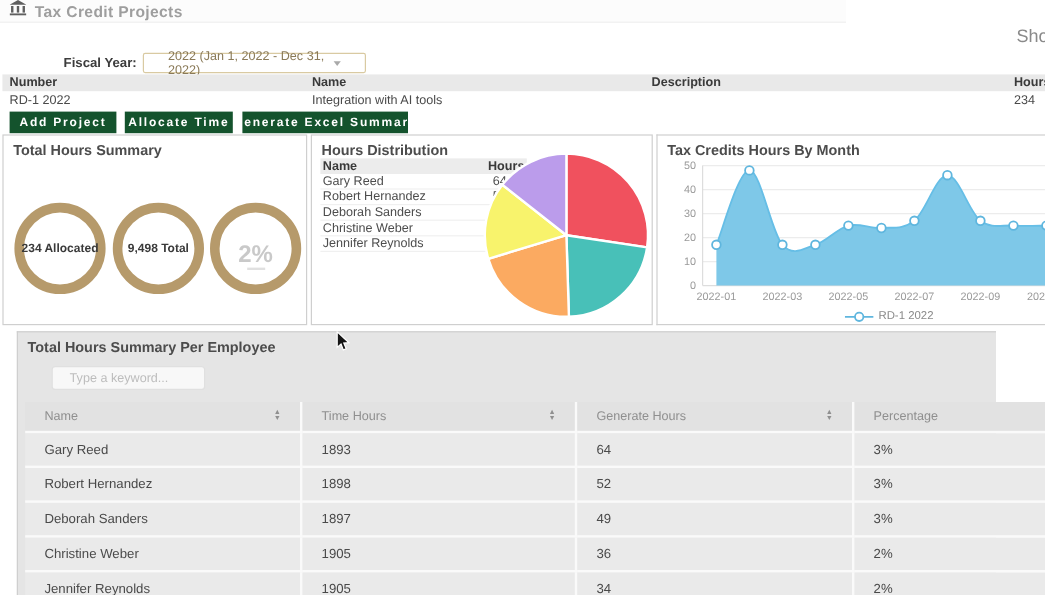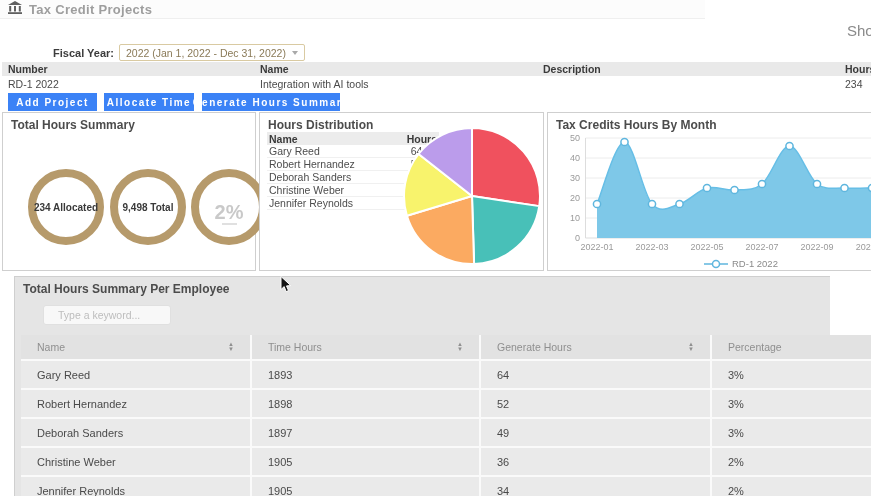--- a/index.html
+++ b/index.html
@@ -15,57 +15,57 @@
     display:flex; align-items:center; padding-left:8px;
   }
   .app-title { margin-left:7px; font-size:13px; font-weight:bold; color:#9e9e9e; letter-spacing:.3px; }
   .show-label { position:absolute; left:847px; top:22px; font-size:15px; color:#8a8a8a; white-space:nowrap; }
 
   
   .fiscal { position:absolute; left:8px; top:44px; display:flex; align-items:center;margin-left:45px; }
   .fiscal-label { font-size:11px; font-weight:bold; color:#3c3c3c; }
   .fiscal-select {
     margin-left:5px; width:186px; height:17px; background:#fff;
-    border:1px solid #d9caa2; border-radius:2px; padding:0 6px;
+    border:1px solid #d9caa2; border-radius:2px; padding:0 20px;
     display:flex; align-items:center; justify-content:space-between;
     font-size:10.5px; color:#8a7a58; cursor:pointer;
   }
   .chev { width:0; height:0; border-left:3px solid transparent; border-right:3px solid transparent; border-top:4px solid #a9a9a9; }
 
   
   .ptable-header {
     position:absolute; left:2px; top:62px; width:869px; height:14px;
     background:#e9e9e9; font-size:10.5px; font-weight:bold; color:#3a3a3a;
   }
   .ptable-row { position:absolute; left:2px; top:77px; width:869px; height:15px; font-size:10.5px; color:#4a4a4a; }
   .pc { position:absolute; top:1px; white-space:nowrap; }
   .pc-number { left:6px; } .pc-name { left:258px; } .pc-desc { left:541px; } .pc-hours { left:843px; }
 
   
   .btn {
-    position:absolute; top:93px; height:18px; background:#3b82f6; color:#fff;
+    position:absolute; top:93px; height:18px; background:#14532d; color:#fff;
     font-size:10px; font-weight:bold; letter-spacing:1.5px;
     display:flex; align-items:center; justify-content:center; cursor:pointer; white-space:nowrap;
   }
   .btn-add { left:8px; width:89px; }
   .btn-alloc { left:104px; width:90px; }
   .btn-excel { left:202px; width:138px; }
 
   
   .panel { position:absolute; top:112px; height:159px; background:#fff; border:1px solid #cfcfcf; }
   .panel-title { position:absolute; left:8px; top:5px; font-size:12px; font-weight:bold; color:#4c4c4c; white-space:nowrap; }
   .panel-hours { left:2px; width:254px; }
   .panel-dist  { left:259px; width:285px; }
   .panel-month { left:547px; width:324px; border-right:none; }
 
   
   .ring {
     position:absolute; top:56px; width:76px; height:76px; border-radius:50%;
     border:8px solid #b69a6b; background:#fff;
-    display:flex; align-items:center; justify-content:center;margin-left:16px;
+    display:flex; align-items:center; justify-content:center;
   }
   .ring-1 { left:9px; } .ring-2 { left:91px; } .ring-3 { left:172px; }
   .ring-label { font-size:10px; font-weight:bold; color:#3a3a3a; white-space:nowrap; }
   .ring-pct-wrap { display:flex; flex-direction:column; align-items:center; margin-top:12px; }
   .ring-pct { font-size:20px; font-weight:bold; color:#c9c9c9; line-height:20px; }
   .ring-dash { width:15px; height:2px; background:#e0e0e0; margin-top:1px; }
 
   
   .dist-table { position:absolute; left:7px; top:19px; width:172px; font-size:10.5px; }
   .dist-head {
@@ -146,21 +146,21 @@
 </div>
 <div class="ptable-row">
   <span class="pc pc-number">RD-1 2022</span>
   <span class="pc pc-name">Integration with AI tools</span>
   <span class="pc pc-desc"></span>
   <span class="pc pc-hours">234</span>
 </div>
 
 <div class="btn btn-add">Add Project</div>
 <div class="btn btn-alloc">Allocate Time</div>
-<div class="btn btn-excel">Generate Hours Summary</div>
+<div class="btn btn-excel">Generate Excel Summary</div>
 
 <div class="panel panel-hours">
   <div class="panel-title">Total Hours Summary</div>
   <div class="ring ring-1">
     <span class="ring-label">234 Allocated</span>
   </div>
   <div class="ring ring-2">
     <span class="ring-label">9,498 Total</span>
   </div>
   <div class="ring ring-3">

